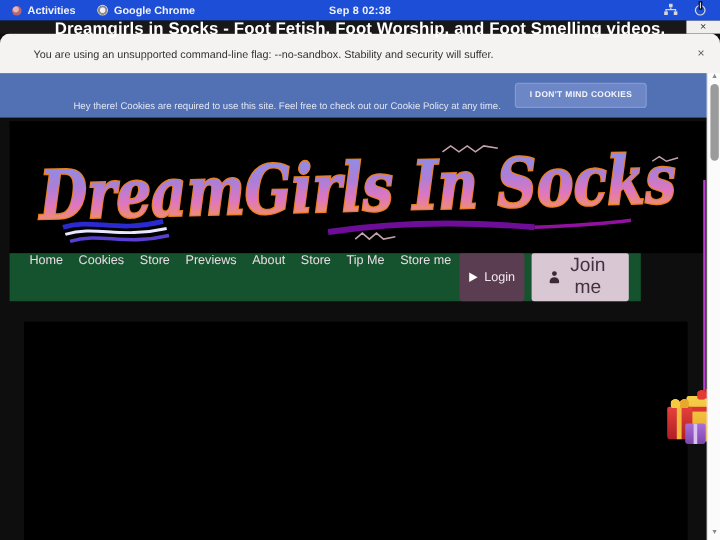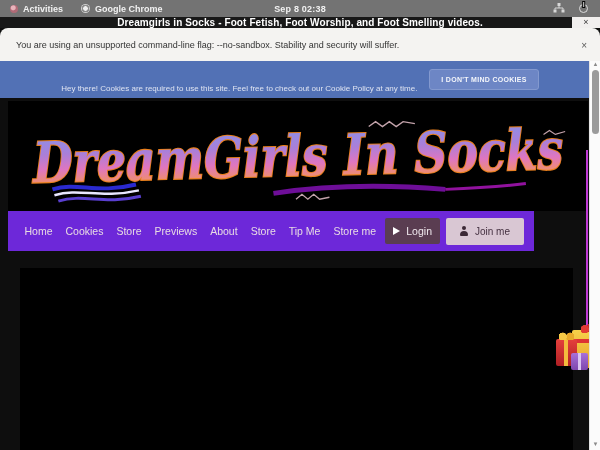--- a/index.html
+++ b/index.html
@@ -1,75 +1,75 @@
 <!DOCTYPE html>
 <html><head>
 <meta charset="utf-8">
 <style>
   * { margin:0; padding:0; box-sizing:border-box; }
   html,body { width:600px; height:450px; overflow:hidden; background:#000;
               font-family:"Liberation Sans", sans-serif; }
   .screen { position:relative; width:600px; height:450px; background:#0e0e0e; overflow:hidden; }
 
   
-  .sysbar { position:absolute; left:0; top:0; width:600px; height:17px; background:#737373;
+  .sysbar { position:absolute; left:0; top:0; width:600px; height:17px; background:#1d4ed8;
             display:flex; align-items:center; justify-content:space-between;
             color:#f2f2f2; font-size:9px; font-weight:bold; z-index:30; }
   .sys-left { display:flex; align-items:center; gap:18px; padding-left:10px; }
   .sys-item { display:flex; align-items:center; gap:5px; cursor:default; }
   .dot-ico { width:8px; height:8px; border-radius:50%;
              background:radial-gradient(circle at 40% 35%, #e8b3bb 0 2px, #b06a76 3px); }
   .chrome-ico { width:9px; height:9px; border-radius:50%;
              background:radial-gradient(circle, #f0f0f0 0 2px, #8d8d8d 2.6px 3.6px, #cfcfcf 4px); }
   .sys-center { position:absolute; left:50%; transform:translateX(-50%); letter-spacing:.2px; }
   .sys-right { display:flex; align-items:center; gap:14px; padding-right:12px; }
   .pwr-ico { position:relative; width:9px; height:9px; border:1.4px solid #dcdcdc; border-radius:50%; display:inline-block; }
   .pwr-ico::after { content:""; position:absolute; left:50%; top:-3px; transform:translateX(-50%);
                     width:1.6px; height:5px; background:#dcdcdc; box-shadow:0 0 0 1px #050505; }
 
   
   .titlebar { position:absolute; left:0; top:17px; width:600px; height:11px; background:#181818;
               display:flex; align-items:center; justify-content:center; z-index:29; }
-  .titlebar .title { color:#fff; font-size:10px; font-weight:bold; letter-spacing:.1px; }
+  .titlebar .title { color:#fff; font-size:14px; font-weight:bold; letter-spacing:.1px; }
   .win-close { position:absolute; right:0; top:0; width:28px; height:11px; background:#f1efee;
                color:#3c3c3c; font-size:9px; display:flex; align-items:center; justify-content:center;
                cursor:pointer; line-height:1; }
 
   
   .infobar { position:absolute; left:0; top:28px; width:600px; height:33px; background:#f4f3f1;
              border-radius:8px 8px 0 0; display:flex; align-items:center;
-             padding:0 16px; color:#333; font-size:9px; z-index:28; }
+             padding:0 28px; color:#333; font-size:9px; z-index:28; }
   .info-close { position:absolute; right:13px; top:50%; transform:translateY(-50%);
                 background:none; border:none; color:#5a5a5a; font-size:10px; cursor:pointer;
                 font-family:"Liberation Sans", sans-serif; }
 
   
   .cookiebar { position:absolute; left:0; top:61px; width:600px; height:37px; background:#5271b5;
                display:flex; align-items:center; justify-content:center; gap:12px; z-index:20; }
   .cookie-msg { color:#dfe4f2; font-size:8px;margin-top:17px; }
   .cookie-btn { background:#6d86c5; border:1px solid #8399cf; border-radius:3px; color:#f4f6fb;
                 font-size:7px; font-weight:bold; letter-spacing:.3px; padding:6px 11px; cursor:pointer;
                 font-family:"Liberation Sans", sans-serif; }
 
   
   .site { position:absolute; left:0; top:98px; width:600px; height:352px; background:#0e0e0e; }
   .site-header { position:absolute; left:8px; top:3px; width:580px; height:110px; background:#000; overflow:hidden; }
   .site-header svg { display:block; width:100%; height:100%; }
 
-  .site-nav { position:absolute; left:8px; top:113px; width:526px; height:40px; background:#6d28d9;
-              display:flex; align-items:center; padding:0 10px; }
+  .site-nav { position:absolute; left:8px; top:113px; width:526px; height:40px; background:#14532d;
+              display:flex; padding:0 10px; }
   .nav-item { color:#e8dbe3; font-size:10.5px; padding:0 6.5px; cursor:pointer; white-space:nowrap; }
   .nav-spacer { flex:1; }
   .login-btn { display:flex; align-items:center; gap:6px; background:#5a3d51; border:none;
                color:#f0e8ed; font-size:10.5px; padding:7px 8px; border-radius:2px; cursor:pointer;
                font-family:"Liberation Sans", sans-serif; }
   .login-ico { width:0; height:0; border-left:7px solid #fff; border-top:4px solid transparent;
                border-bottom:4px solid transparent; display:inline-block; }
   .join-btn { display:flex; align-items:center; gap:6px; background:#d9c7d3; border:none;
-              color:#443040; font-size:10px; padding:8px 14px; border-radius:2px; cursor:pointer;
+              color:#443040; font-size:16px; padding:8px 14px; border-radius:2px; cursor:pointer;
               margin-left:6px; font-family:"Liberation Sans", sans-serif; }
   .join-ico { position:relative; width:9px; height:10px; display:inline-block; }
   .join-ico::before { content:""; position:absolute; left:2.5px; top:0; width:4px; height:4px;
                       border-radius:50%; background:#3c2936; }
   .join-ico::after { content:""; position:absolute; left:0.5px; bottom:0; width:8px; height:5px;
                      border-radius:4px 4px 1px 1px; background:#3c2936; }
 
   .content-box { position:absolute; left:20px; top:170px; width:553px; height:182px; background:#000; }
 
   

